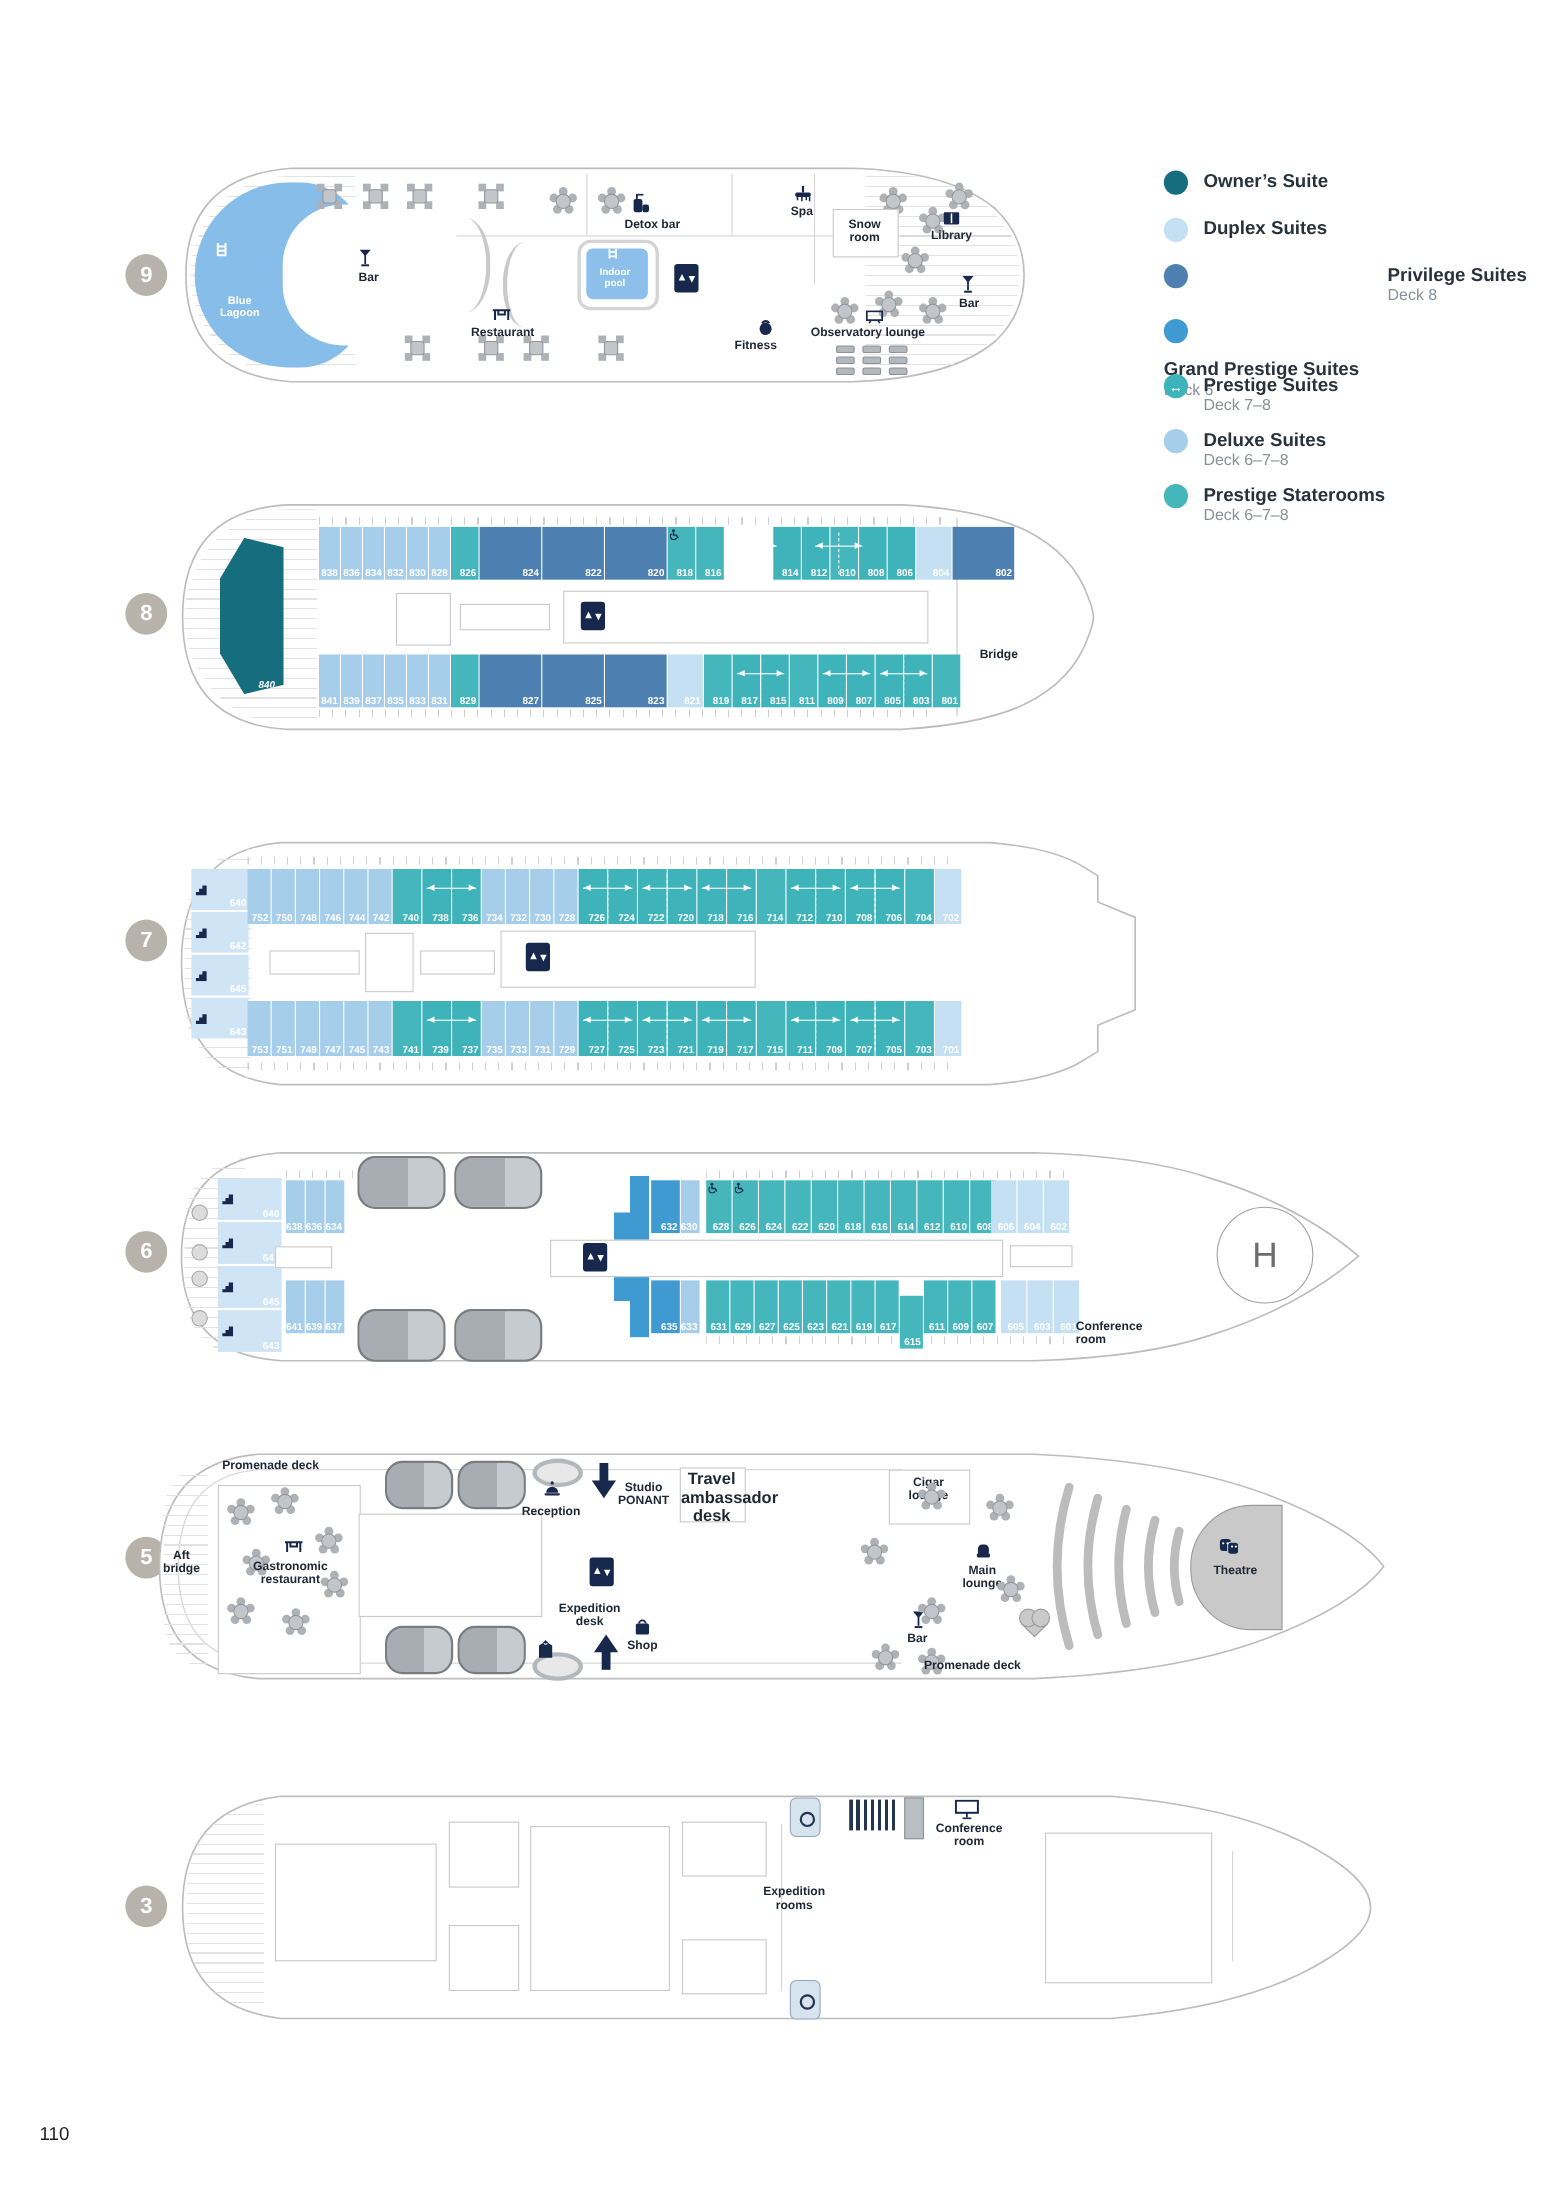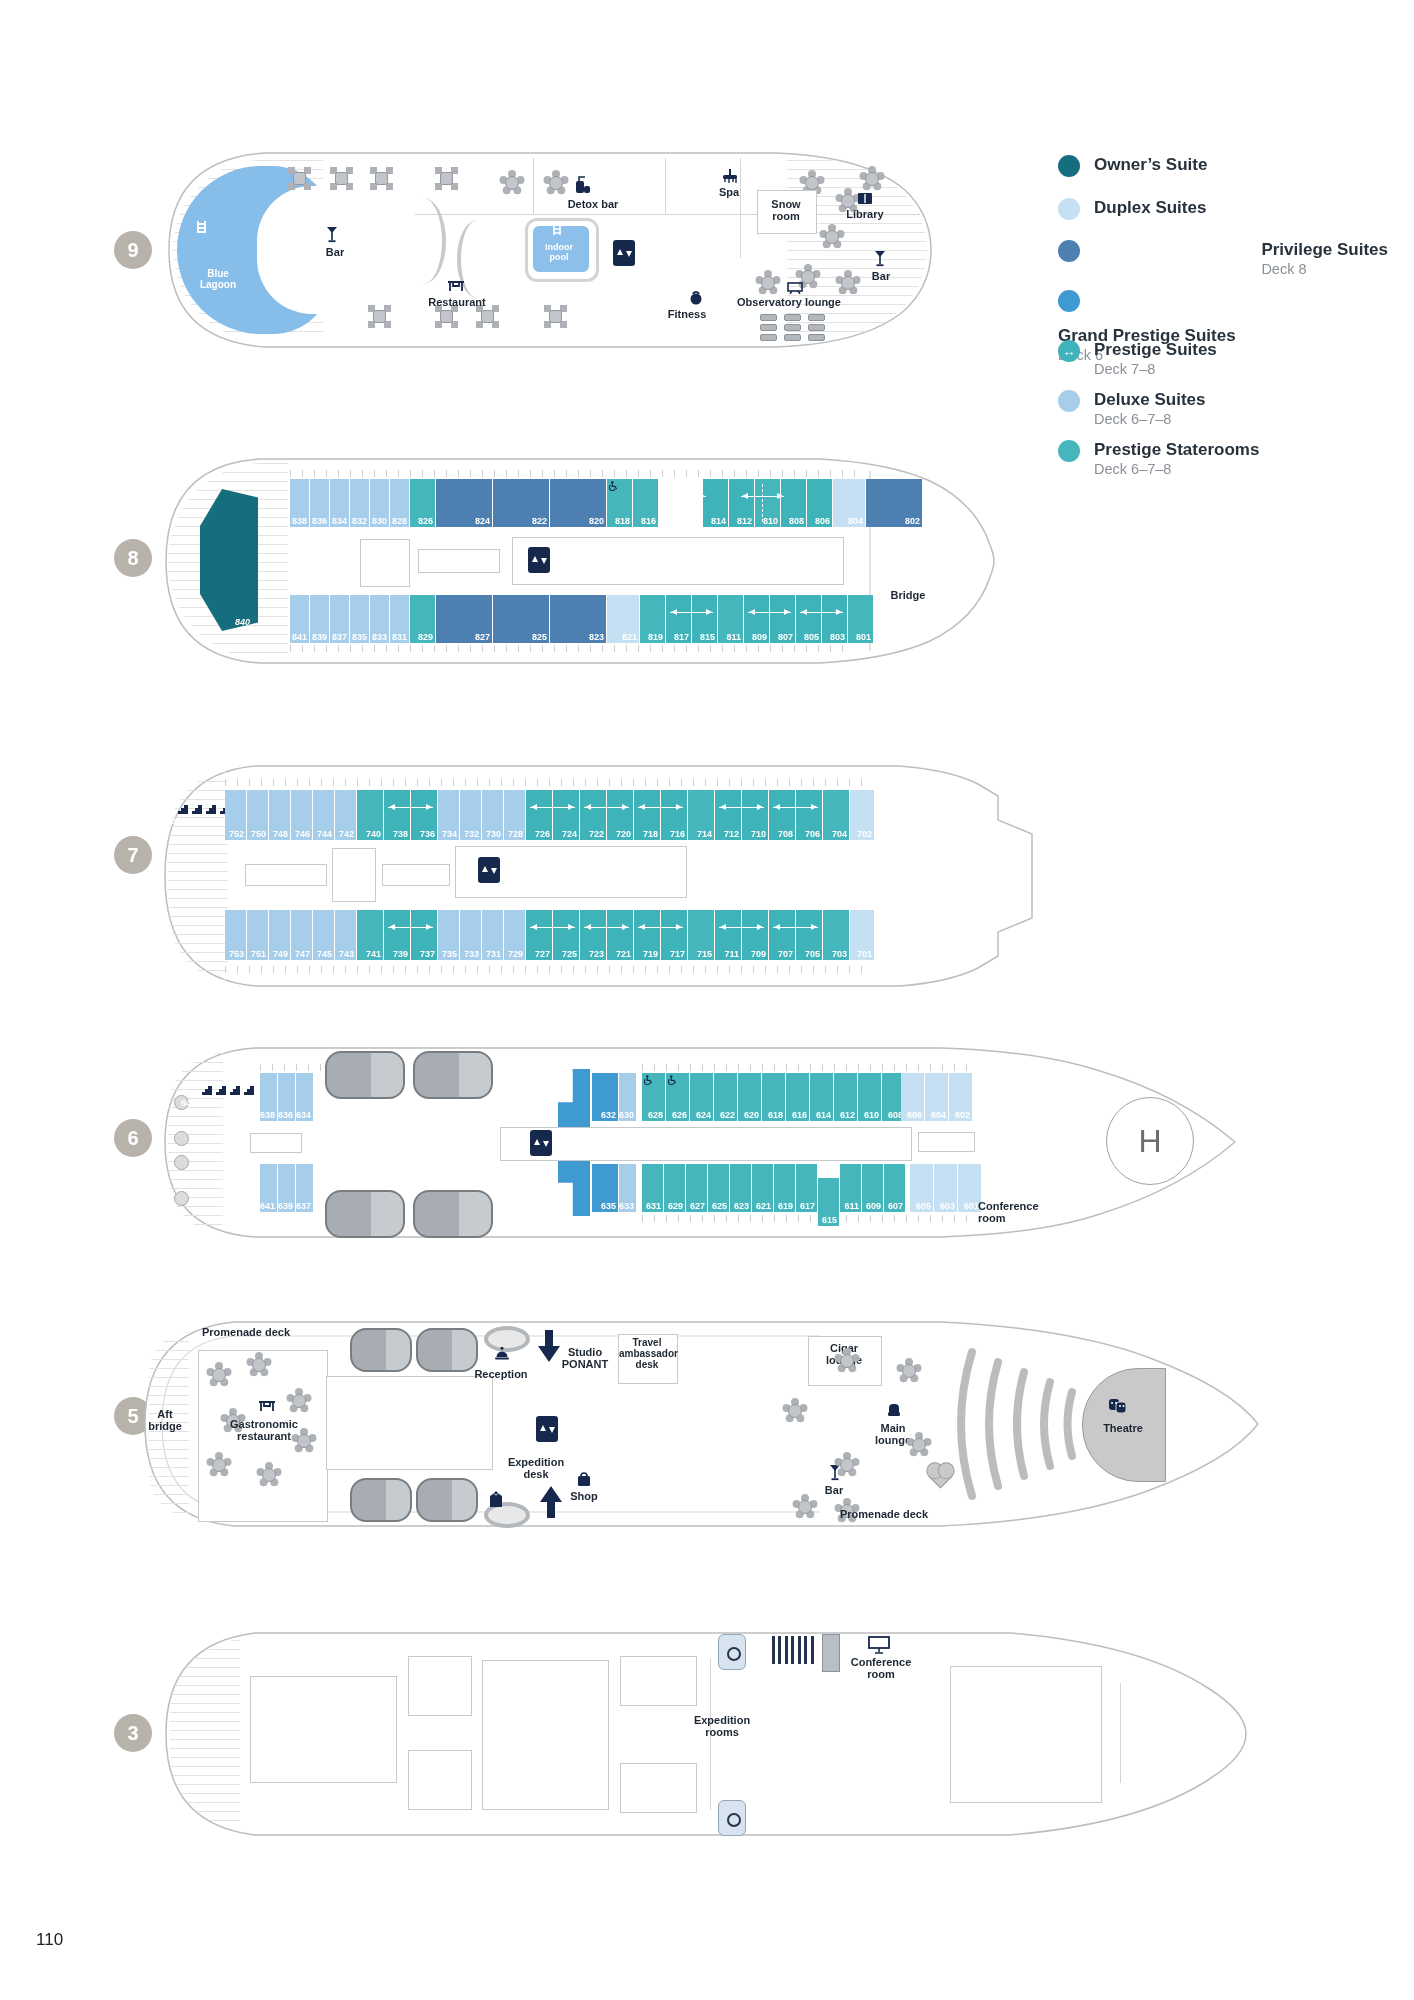--- a/index.html
+++ b/index.html
@@ -31,21 +31,21 @@
   .num{position:absolute;right:2px;bottom:1px;font:bold 9px/1 "Liberation Sans",sans-serif;color:#fff;}
   .c-ow{background:#156d7d}.c-dx{background:#a6cdea}.c-dp{background:#c5e0f2}
   .c-pv{background:#4d80b0}.c-gp{background:#3f9ad2}.c-ps{background:#3eb3b9}.c-st{background:#45b6bc}
   .wc{position:absolute;left:2px;top:2px;}
   .parrow{position:absolute;top:17px;height:0;border-top:1.5px solid #fff;}
   .parrow::before{content:"";position:absolute;left:-2px;top:-4px;border:3.5px solid transparent;border-right:6px solid #fff;}
   .parrow::after{content:"";position:absolute;right:-2px;top:-4px;border:3.5px solid transparent;border-left:6px solid #fff;}
   .pdash{position:absolute;top:5px;bottom:5px;width:0;border-left:1.4px dashed rgba(255,255,255,.95);}
   .ticks{position:absolute;height:7px;background:repeating-linear-gradient(90deg,#cfcfcf 0 1px,transparent 1px 12px);}
   
-  .aftcol{position:absolute;display:flex;flex-direction:row;gap:14px;}
+  .aftcol{position:absolute;display:flex;flex-direction:column;gap:2px;}
   .acab{position:relative;background:#cfe5f5;}
   .acab .num{color:#fff;}
   .acab svg{position:absolute;left:4px;top:50%;margin-top:-5px;}
   
   .tbl5{position:absolute;width:12px;height:12px;border-radius:50%;background:#c2c6ca;border:1px solid #93979b;
         box-shadow:0 -9px 0 -3px #aeb2b6,8.5px -3px 0 -3px #aeb2b6,5.3px 7.3px 0 -3px #aeb2b6,-5.3px 7.3px 0 -3px #aeb2b6,-8.5px -3px 0 -3px #aeb2b6;}
   .tbl4{position:absolute;width:11px;height:11px;border-radius:3px;background:#c2c6ca;border:1px solid #93979b;
         box-shadow:8px 8px 0 -3px #aeb2b6,-8px 8px 0 -3px #aeb2b6,8px -8px 0 -3px #aeb2b6,-8px -8px 0 -3px #aeb2b6;}
   .oseat{position:absolute;width:15px;height:5px;border-radius:2px;background:#b3b8bd;border:1px solid #8d9298;}
   .zodiac{position:absolute;border:2px solid #787d82;border-radius:16px;
@@ -865,21 +865,21 @@
     <svg class="icon" style="left:354px;top:28px;" width="16" height="15" viewBox="0 0 16 15">
       <circle cx="8" cy="2.2" r="1.5" fill="#16294d"></circle>
         <path d="M2.5,11 a5.5,5.5 0 0 1 11,0 Z" fill="#16294d"></path>
         <rect x="1" y="11.5" width="14" height="2" rx="1" fill="#16294d"></rect>
     </svg>
     <div class="lbl" style="left:328px;top:50px;width:66px;">Reception</div>
     <div class="emb down" style="left:398px;top:12px;"></div>
     <div class="lbl" style="left:416px;top:28px;width:58px;">Studio
 PONANT</div>
     <div class="outline" style="left:478px;top:16px;width:58px;height:48px;"></div>
-    <div class="lbl" style="left:479px;top:19px;width:56px;font-size:10px;">Travel
+    <div class="lbl" style="left:479px;top:19px;width:56px;font-size:15px;">Travel
 ambassador
 desk</div>
     <div class="outline" style="left:668px;top:18px;width:72px;height:48px;"></div>
     <div class="lbl" style="left:676px;top:24px;width:56px;">Cigar
 lounge</div>
     <div class="elev" style="left:396px;top:98px;">
         <i class="eu"></i>
         <i class="ed"></i>
       </div>
     <div class="lbl" style="left:360px;top:138px;width:72px;">Expedition

